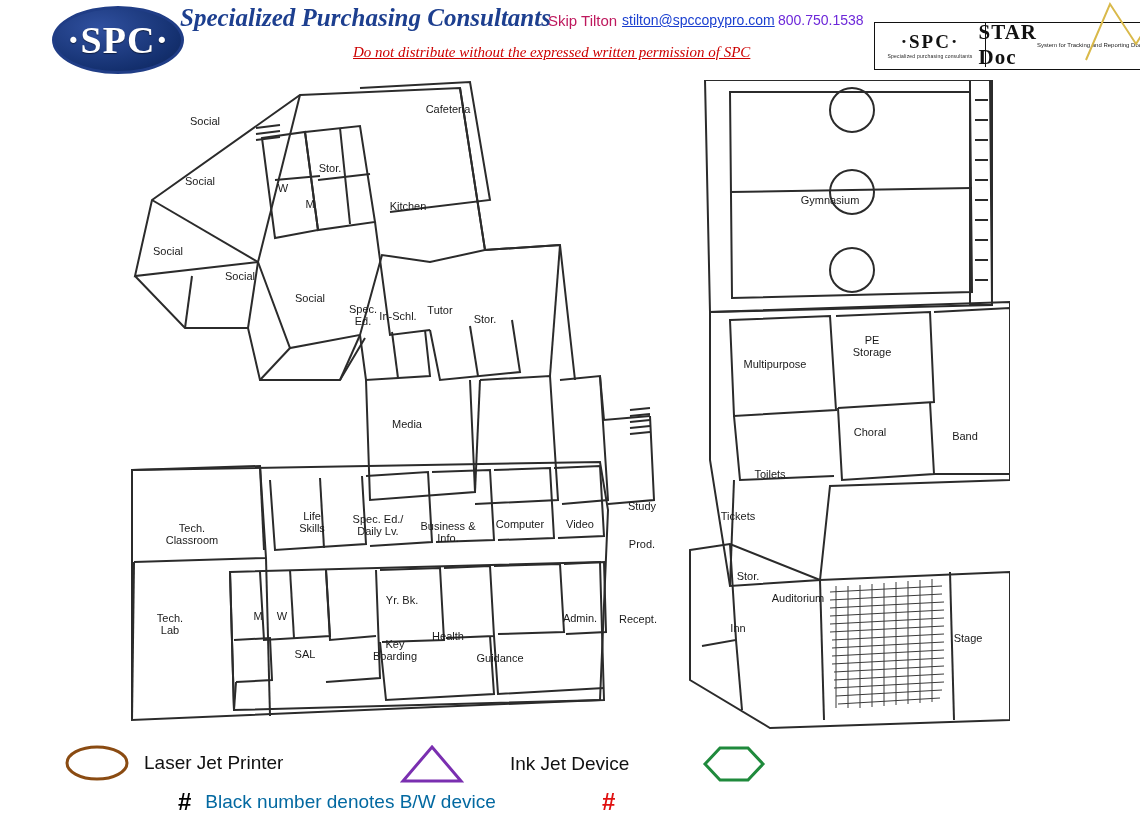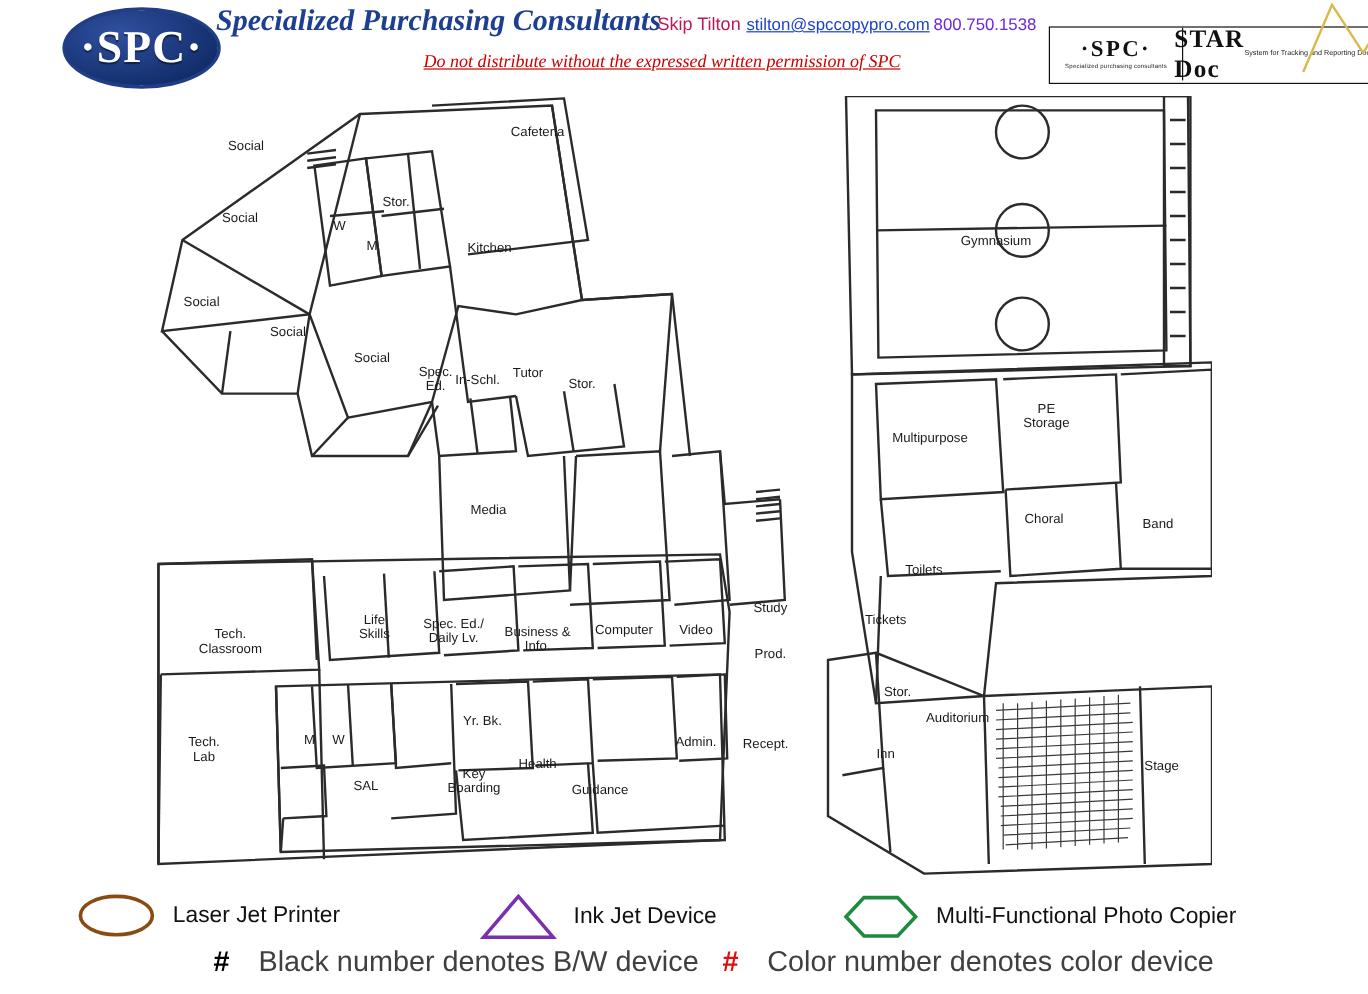--- a/index.html
+++ b/index.html
@@ -95,21 +95,21 @@
   .plan{
     position:absolute;left:130px;top:80px;width:880px;height:650px;
   }
   .plan svg{display:block;}
   
   .legend{position:absolute;left:0;top:740px;width:1140px;height:88px;}
   .legend-row{position:absolute;left:0;width:1088px;height:44px;}
   .legend-item{position:absolute;display:flex;align-items:center;}
   .legend-label{font-size:19px;color:#111;margin-left:14px;white-space:nowrap;}
   .legend-hash{font-family:"Liberation Sans", sans-serif;font-weight:bold;font-size:24px;}
-  .legend-note{font-size:24px;color:#404040;margin-left:24px;white-space:nowrap;}
+  .legend-note{font-size:19px;color:#0369a1;margin-left:14px;white-space:nowrap;}
 </style>
 </head>
 <body>
 
 <div class="header">
 
   <div class="spc-logo">
     <div class="ellipse"></div>
     <div class="txt">·SPC·</div>
   </div>
@@ -289,38 +289,36 @@
 <div class="legend">
 
   <div class="legend-row" style="top:0;">
     <div class="legend-item" style="left:64px;top:4px;">
       <svg width="66" height="38">
         <ellipse cx="33" cy="19" rx="30" ry="16" fill="none" stroke="#8a4b12" stroke-width="3"></ellipse>
       </svg>
       <span class="legend-label">Laser Jet Printer</span>
     </div>
 
-    <div class="legend-item" style="left:400px;top:4px;">
+    <div class="legend-item" style="left:400px;top:4px;gap:32px;">
       <svg width="64" height="40">
         <polygon points="32,3 61,37 3,37" fill="none" stroke="#7a2fb0" stroke-width="3"></polygon>
       </svg>
       <span class="legend-label">Ink Jet Device</span>
     </div>
 
     <div class="legend-item" style="left:702px;top:4px;">
       <svg width="64" height="40">
         <polygon points="18,4 46,4 61,20 46,36 18,36 3,20" fill="none" stroke="#1f8a3c" stroke-width="3"></polygon>
       </svg>
-      <span class="legend-label">Multi-Functional Photo Copier</span>
     </div>
   </div>
 
   <div class="legend-row" style="top:48px;">
     <div class="legend-item" style="left:178px;top:0;">
       <span class="legend-hash" style="color:#000000;">#</span>
       <span class="legend-note">Black number denotes B/W device</span>
     </div>
     <div class="legend-item" style="left:602px;top:0;">
       <span class="legend-hash" style="color:#e01010;">#</span>
-      <span class="legend-note">Color number denotes color device</span>
     </div>
   </div>
 </div>
 
 </body></html>

